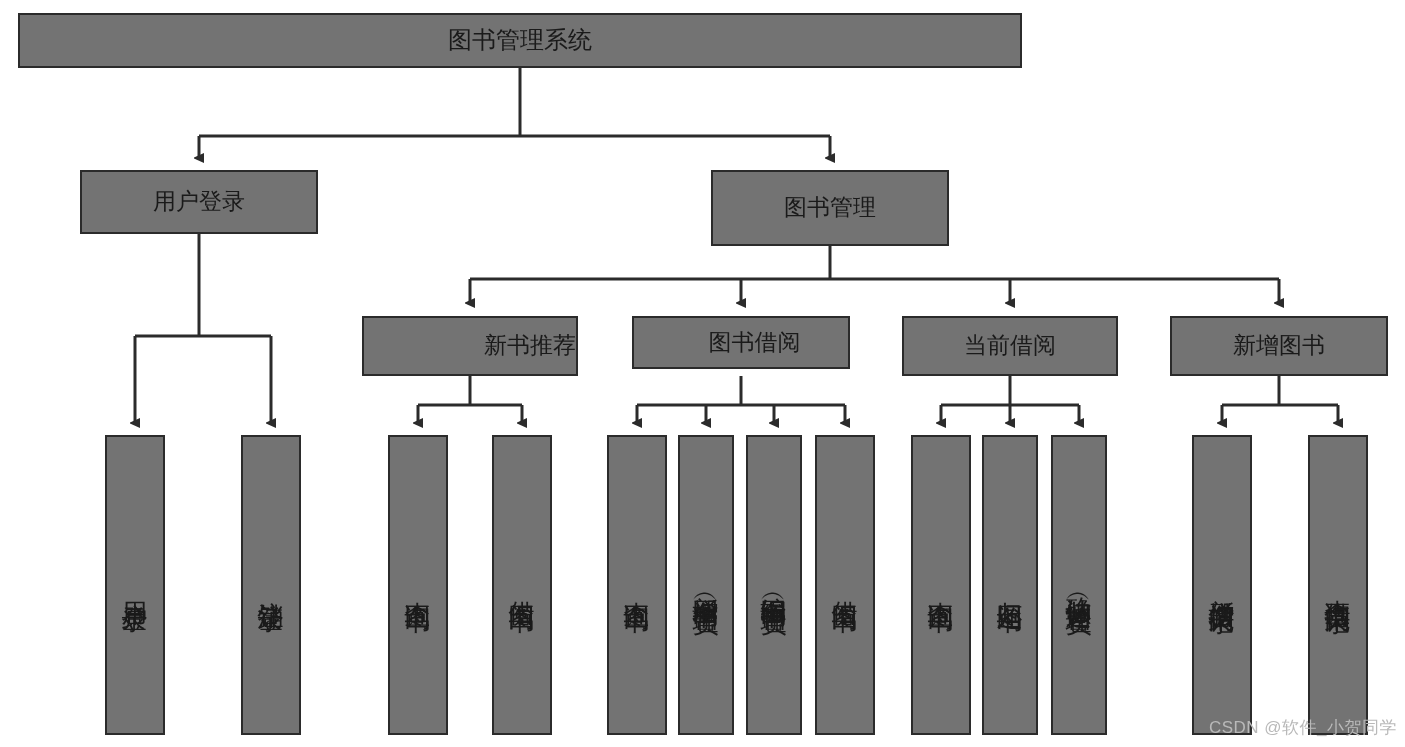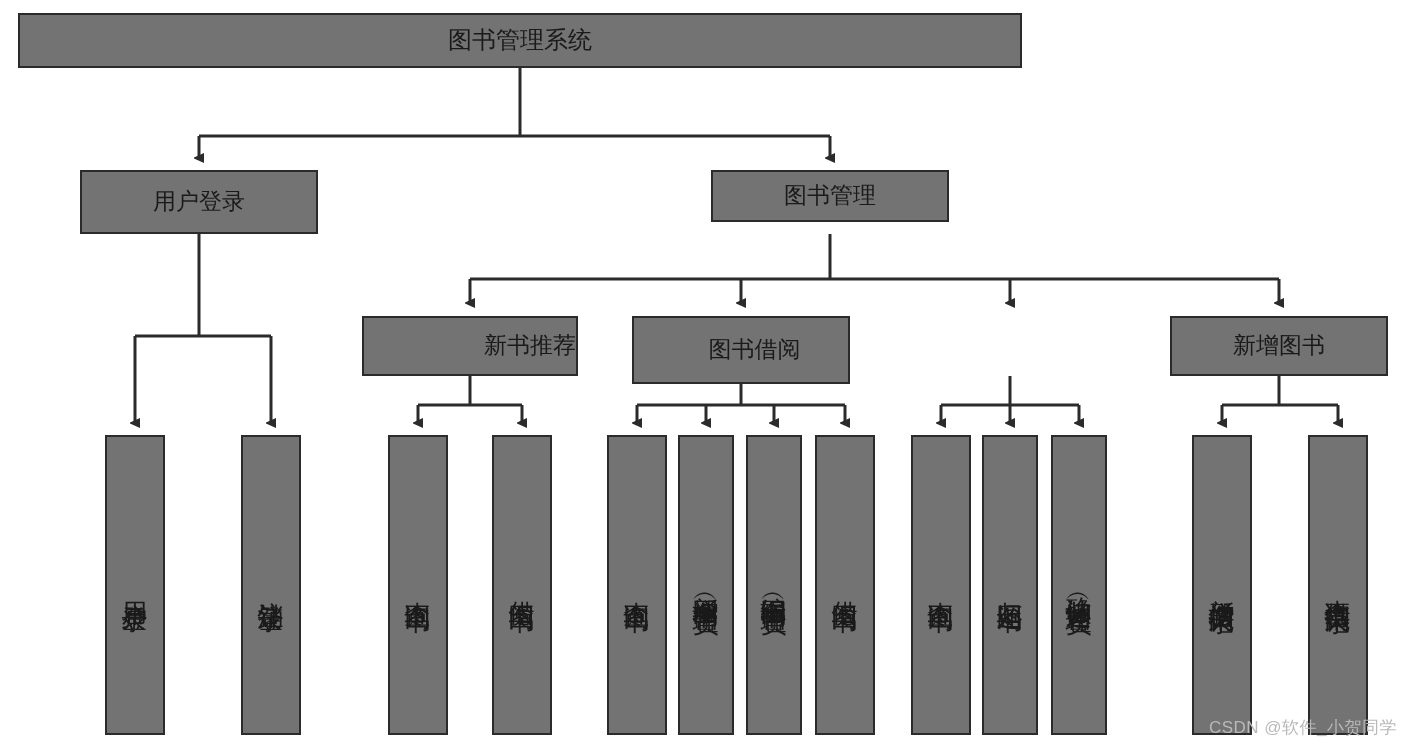--- a/index.html
+++ b/index.html
@@ -127,29 +127,32 @@
     </g>
   </svg>
 
   <div class="node h root" style="left:18px; top:13px; width:1004px; height:55px;">
     <span class="label">图书管理系统</span>
   </div>
 
   <div class="node h" style="left:80px; top:170px; width:238px; height:64px;">
     <span class="label">用户登录</span>
   </div>
-  <div class="node h" style="left:711px; top:170px; width:238px; height:52px;">
+  <div class="node h" style="left:711px; top:170px; width:238px; height:76px;">
     <span class="label">图书管理</span>
   </div>
 
   <div class="node h" style="left:362px; top:316px; width:216px; height:60px;justify-content:flex-end;">
     <span class="label">新书推荐</span>
   </div>
-  <div class="node h" style="left:632px; top:316px; width:218px; height:68px;padding-left:27px;">
+  <div class="node h" style="left:632px; top:316px; width:218px; height:53px;padding-left:27px;">
     <span class="label">图书借阅</span>
+  </div>
+  <div class="node h" style="left:902px; top:316px; width:216px; height:60px;">
+    <span class="label">当前借阅</span>
   </div>
   <div class="node h" style="left:1170px; top:316px; width:218px; height:60px;">
     <span class="label">新增图书</span>
   </div>
 
   <div class="node v" style="left:105px; top:435px; width:60px; height:300px;">
     <span class="label">用户登录</span>
   </div>
   <div class="node v" style="left:241px; top:435px; width:60px; height:300px;">
     <span class="label">注销登录</span>

